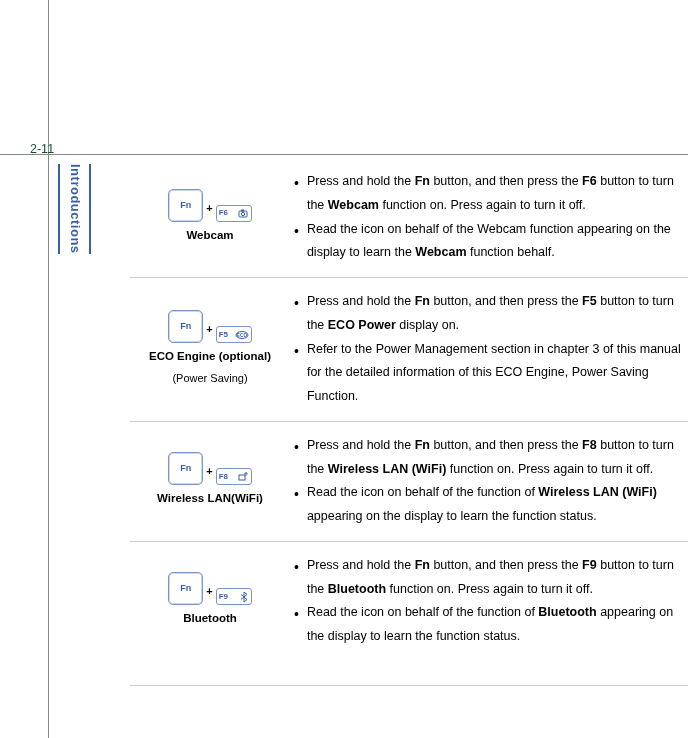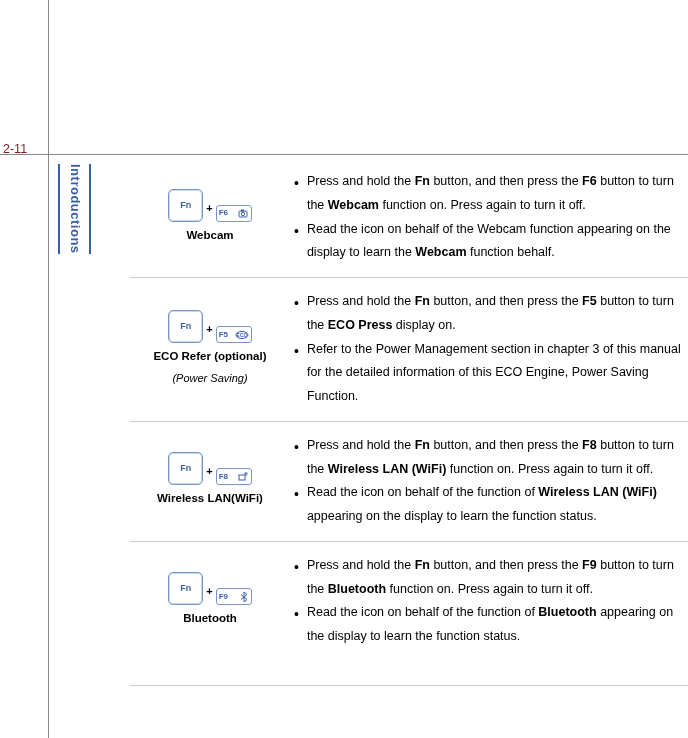--- a/index.html
+++ b/index.html
@@ -25,23 +25,23 @@
       position: absolute;
       top: 154px;
       left: 0;
       width: 688px;
       height: 1px;
       background: #888;
     }
     .page-number {
       position: absolute;
       top: 138px;
-      left: 3px;
+      left: 30px;
       font-size: 12.5px;
-      color: #7f1d1d;
+      color: #14532d;
     }
     .side-label {
       position: absolute;
       top: 164px;
       left: 58px;
       writing-mode: vertical-rl;
       text-orientation: mixed;
       font-size: 13px;
       font-weight: bold;
       color: #3b5ea8;
@@ -69,21 +69,20 @@
       flex-direction: column;
       align-items: center;
       justify-content: center;
       font-size: 11.5px;
       font-weight: bold;
       color: #000;
     }
     .key-col .sub {
       font-weight: normal;
       font-size: 11px;
-      font-style: italic;
     }
     .key-combo {
       display: flex;
       align-items: flex-end;
       gap: 2px;
       margin-bottom: 3px;
     }
     .fn-key {
       width: 35px;
       height: 33px;
@@ -191,27 +190,27 @@
         <div class="f-key">
           <span class="fnum">F5</span>
           <span class="icon">
             <svg width="14" height="10" viewBox="0 0 14 10">
                 <ellipse cx="7" cy="5" rx="6" ry="3.5" fill="none" stroke="#3b5ea8" stroke-width="1"></ellipse>
                 <text x="7" y="7" font-size="5" text-anchor="middle" fill="#3b5ea8" font-weight="bold">ECO</text>
               </svg>
           </span>
         </div>
       </div>
-      <div style="text-align:center">ECO Refer (optional)</div>
+      <div style="text-align:center">ECO Engine (optional)</div>
       <div class="sub">(Power Saving)</div>
     </div>
     <div class="desc-col">
       <div class="bullet">
         <span class="mark">•</span>
-        <span class="text"><span>Press and hold the </span><b>Fn</b><span> button, and then press the </span><b>F5</b><span> button to turn the </span><b>ECO Press</b><span> display on.</span></span>
+        <span class="text"><span>Press and hold the </span><b>Fn</b><span> button, and then press the </span><b>F5</b><span> button to turn the </span><b>ECO Power</b><span> display on.</span></span>
       </div>
       <div class="bullet">
         <span class="mark">•</span>
         <span class="text"><span>Refer to the Power Management section in chapter 3 of this manual for the detailed information of this ECO Engine, Power Saving Function.</span></span>
       </div>
     </div>
   </div>
 
   <div class="row">
     <div class="key-col">

